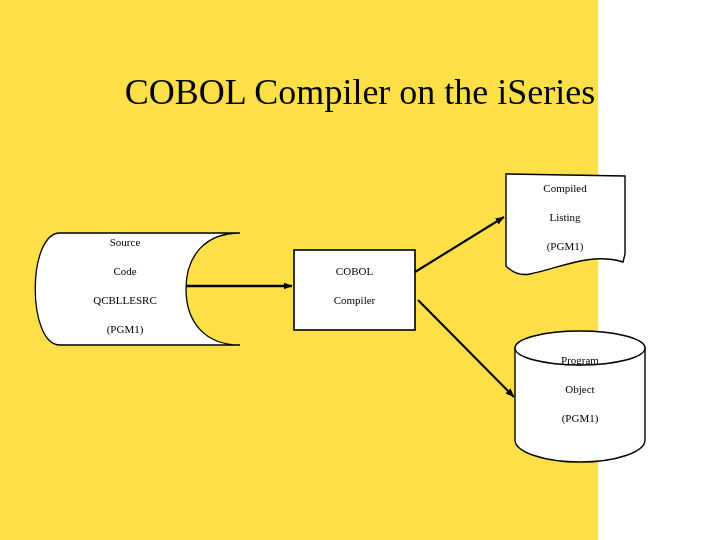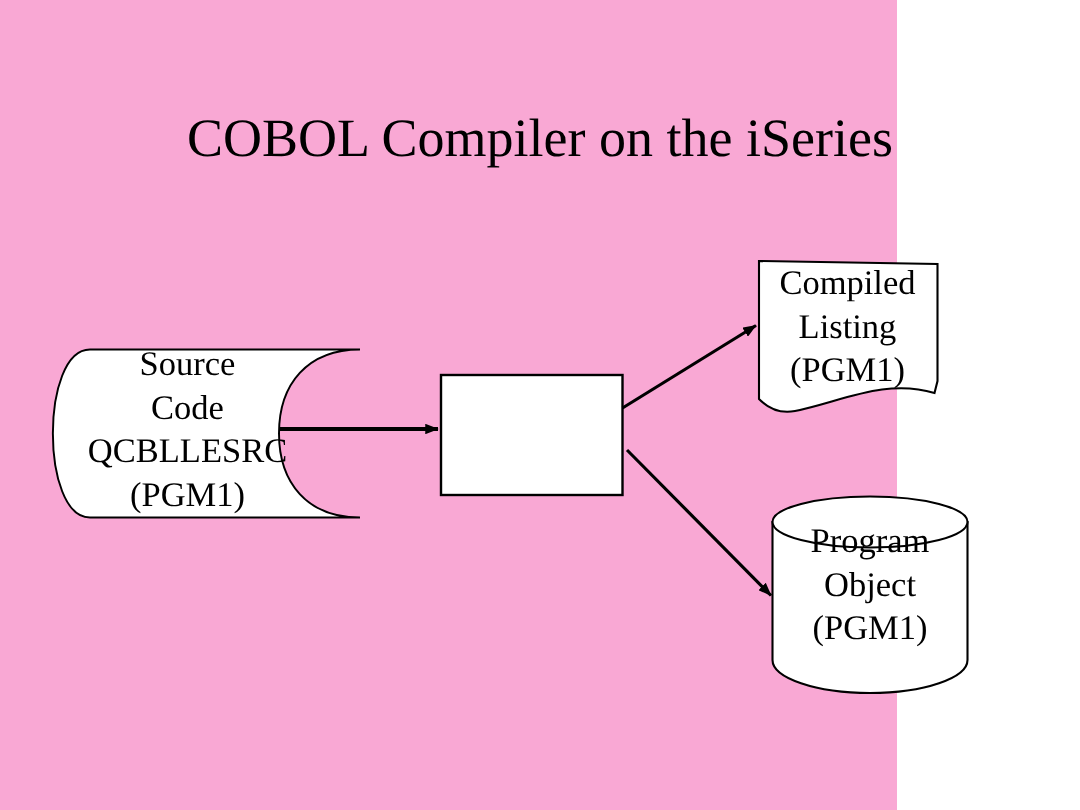--- a/index.html
+++ b/index.html
@@ -11,21 +11,21 @@
     width: 720px;
     height: 540px;
     overflow: hidden;
     font-family: "Liberation Serif", "DejaVu Serif", serif;
     color: #000000;
   }
   #slide {
     position: relative;
     width: 598px;
     height: 540px;
-    background: #f9a8d4;
+    background: #fde047;
   }
   #slide-title {
     position: absolute;
     left: 0;
     top: 70px;
     width: 720px;
     text-align: center;
     font-size: 36px;
     line-height: 44px;
     font-family: "Liberation Serif", "DejaVu Serif", serif;
@@ -36,21 +36,21 @@
     position: absolute;
     left: 0;
     top: 0;
     width: 720px;
     height: 540px;
   }
   .node-label {
     position: absolute;
     text-align: center;
     font-family: "Liberation Serif", "DejaVu Serif", serif;
-    font-size: 23px;
+    font-size: 11px;
     line-height: 29px;
     color: #000000;
     white-space: pre-line;
     pointer-events: none;
   }
   #source-label {
     left: 30px;
     top: 228px;
     width: 190px;
     text-align: center;
@@ -101,20 +101,22 @@
     <line x1="415" y1="272" x2="504" y2="217" stroke="#000000" stroke-width="2.1" marker-end="url(#arrowhead)"></line>
 
     <line x1="418" y1="300" x2="514" y2="397" stroke="#000000" stroke-width="2.1" marker-end="url(#arrowhead)"></line>
   </svg>
 
   <div class="node-label" id="source-label">Source
 Code
 QCBLLESRC
 (PGM1)</div>
 
+  <div class="node-label" id="compiler-label">COBOL
+Compiler</div>
 
   <div class="node-label" id="listing-label">Compiled
 Listing
 (PGM1)</div>
 
   <div class="node-label" id="object-label">Program
 Object
 (PGM1)</div>
 
 </div>

